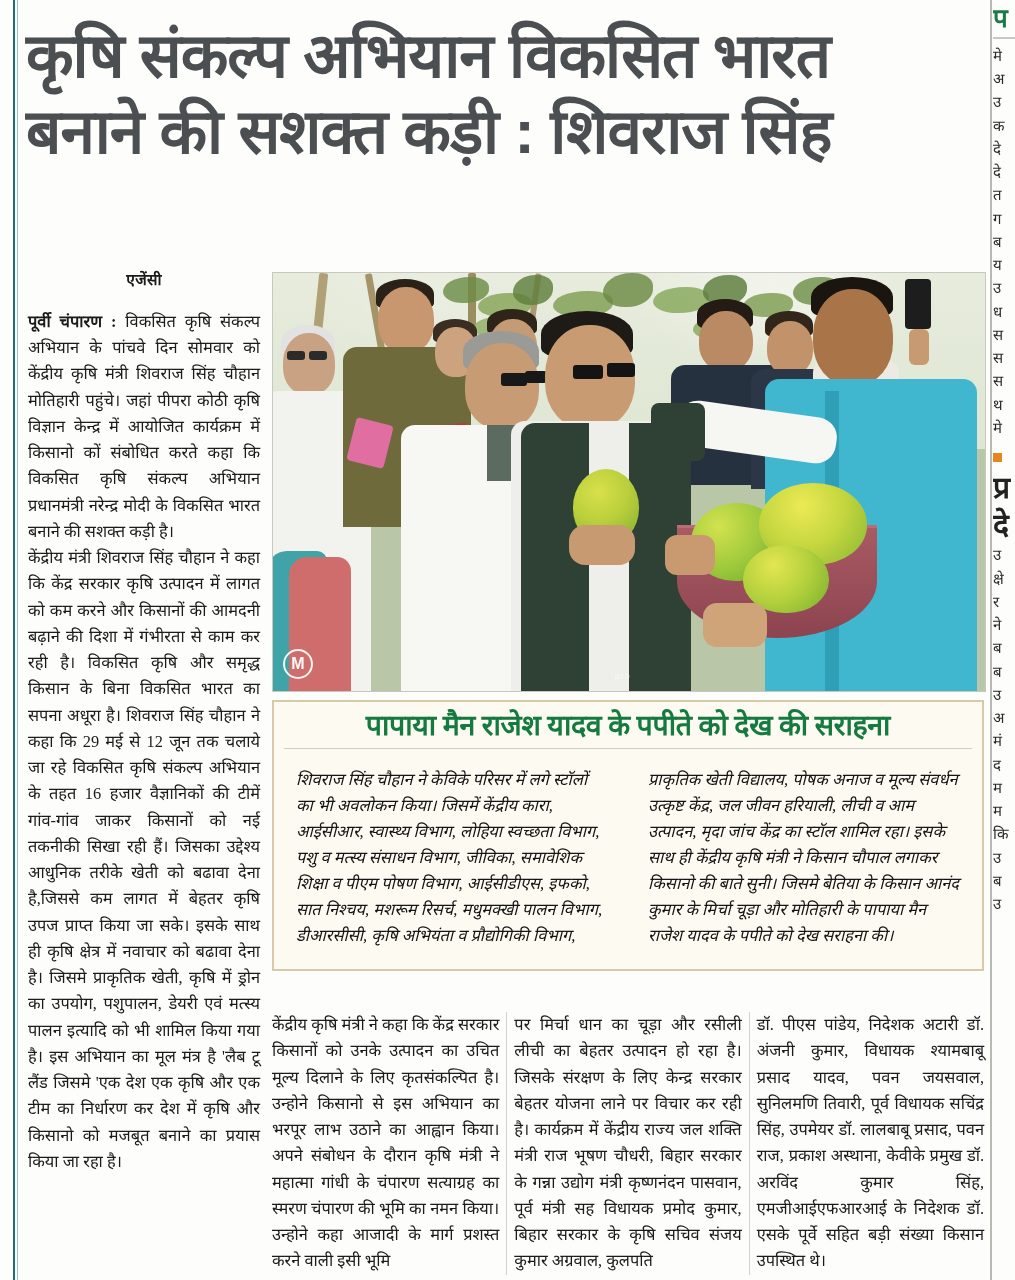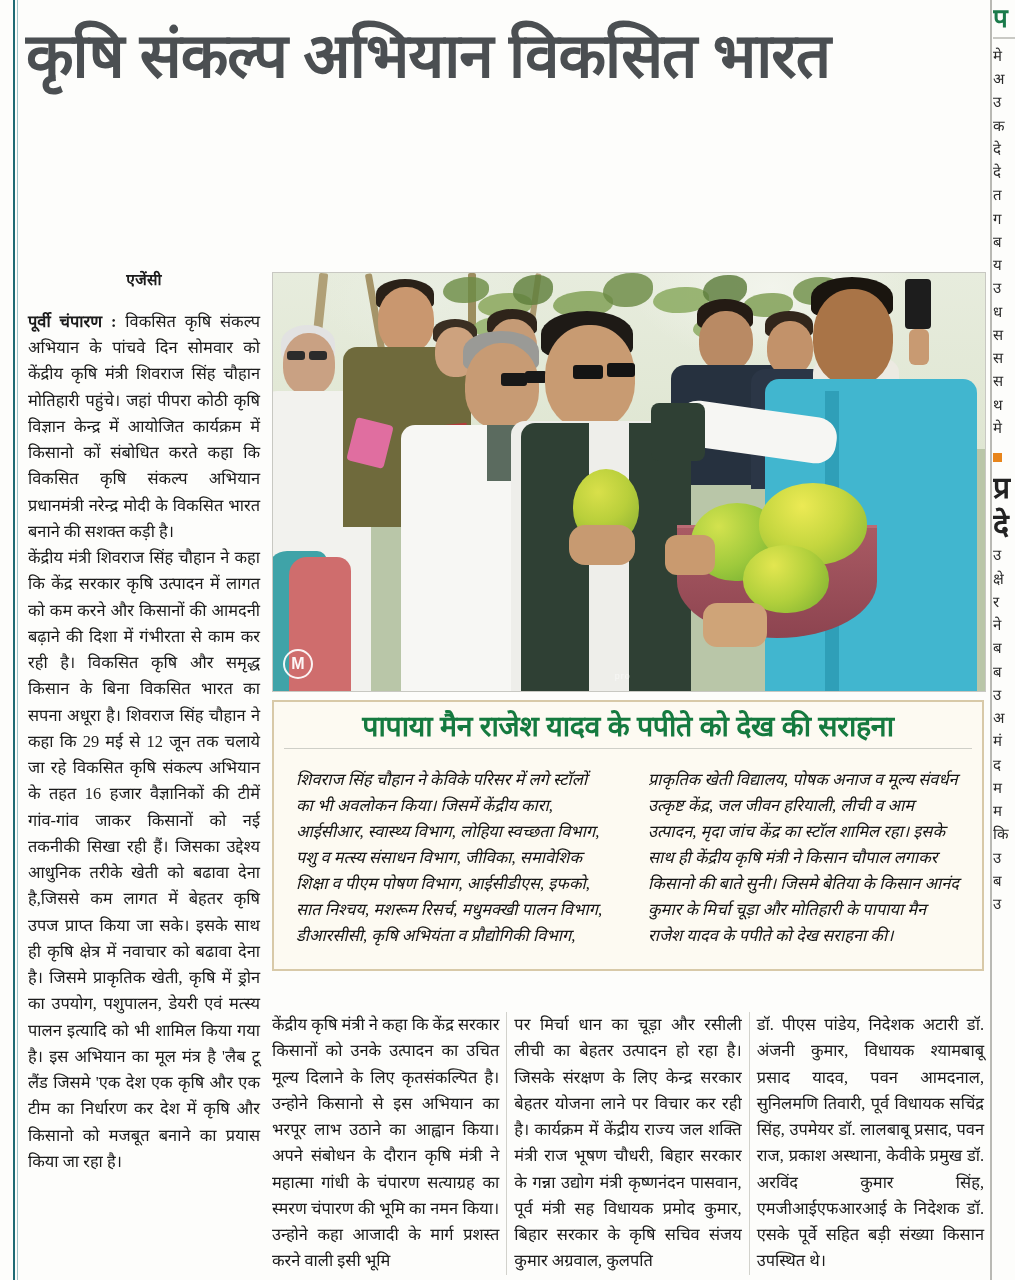--- a/index.html
+++ b/index.html
@@ -178,21 +178,21 @@
   .box {
     position: absolute;
     left: 272px; top: 700px;
     width: 712px;
     border: 2px solid #d8c9a8;
     background: #fdfaf2;
     box-sizing: border-box;
     padding: 7px 10px 8px 10px;
   }
   .box-head {
-    font-family: Liberation Sans, sans-serif;
+    font-family: Liberation Serif, serif;
     font-weight: bold;
     font-size: 28.5px;
     line-height: 1.2;
     color: #157a3f;
     text-align: center;
     white-space: nowrap;
     letter-spacing: -0.3px;
   }
   .box-rule { height: 1px; background: #cfcfc8; margin: 5px 0 6px 0; }
   .box-cols {
@@ -235,20 +235,21 @@
 <body>
 
 <div class="page">
 
   <div class="edge-rule-left"></div>
   <div class="edge-rule-left2"></div>
 
   <div class="masthead">
     <h1 class="headline">
       <span class="ln1">कृषि संकल्प अभियान विकसित भारत</span>
+      <span class="ln2">बनाने की सशक्त कड़ी : शिवराज सिंह</span>
     </h1>
   </div>
 
   <div class="col-left">
     <div class="byline">एजेंसी</div>
     <p><span class="dateline">पूर्वी चंपारण :</span><span> विकसित कृषि संकल्प अभियान के पांचवे दिन सोमवार को केंद्रीय कृषि मंत्री शिवराज सिंह चौहान मोतिहारी पहुंचे। जहां पीपरा कोठी कृषि विज्ञान केन्द्र में आयोजित कार्यक्रम में किसानो कों संबोधित करते कहा कि विकसित कृषि संकल्प अभियान प्रधानमंत्री नरेन्द्र मोदी के विकसित भारत बनाने की सशक्त कड़ी है।</span></p>
     <p>केंद्रीय मंत्री शिवराज सिंह चौहान ने कहा कि केंद्र सरकार कृषि उत्पादन में लागत को कम करने और किसानों की आमदनी बढ़ाने की दिशा में गंभीरता से काम कर रही है। विकसित कृषि और समृद्ध किसान के बिना विकसित भारत का सपना अधूरा है। शिवराज सिंह चौहान ने कहा कि 29 मई से 12 जून तक चलाये जा रहे विकसित कृषि संकल्प अभियान के तहत 16 हजार वैज्ञानिकों की टीमें गांव-गांव जाकर किसानों को नई तकनीकी सिखा रही हैं। जिसका उद्देश्य आधुनिक तरीके खेती को बढावा देना है,जिससे कम लागत में बेहतर कृषि उपज प्राप्त किया जा सके। इसके साथ ही कृषि क्षेत्र में नवाचार को बढावा देना है। जिसमे प्राकृतिक खेती, कृषि में ड्रोन का उपयोग, पशुपालन, डेयरी एवं मत्स्य पालन इत्यादि को भी शामिल किया गया है। इस अभियान का मूल मंत्र है 'लैब टू लैंड जिसमे 'एक देश एक कृषि और एक टीम का निर्धारण कर देश में कृषि और किसानो को मजबूत बनाने का प्रयास किया जा रहा है।</p>
   </div>
 
   <div class="photo-wrap">
@@ -385,21 +386,21 @@
   <div class="bottom">
     <div class="bcol">
       <p>केंद्रीय कृषि मंत्री ने कहा कि केंद्र सरकार किसानों को उनके उत्पादन का उचित मूल्य दिलाने के लिए कृतसंकल्पित है। उन्होने किसानो से इस अभियान का भरपूर लाभ उठाने का आह्वान किया। अपने संबोधन के दौरान कृषि मंत्री ने महात्मा गांधी के चंपारण सत्याग्रह का स्मरण चंपारण की भूमि का नमन किया।उन्होने कहा आजादी के मार्ग प्रशस्त करने वाली इसी भूमि</p>
     </div>
     <div class="bdiv"></div>
     <div class="bcol">
       <p>पर मिर्चा धान का चूड़ा और रसीली लीची का बेहतर उत्पादन हो रहा है। जिसके संरक्षण के लिए केन्द्र सरकार बेहतर योजना लाने पर विचार कर रही है। कार्यक्रम में केंद्रीय राज्य जल शक्ति मंत्री राज भूषण चौधरी, बिहार सरकार के गन्ना उद्योग मंत्री कृष्णनंदन पासवान, पूर्व मंत्री सह विधायक प्रमोद कुमार, बिहार सरकार के कृषि सचिव संजय कुमार अग्रवाल, कुलपति</p>
     </div>
     <div class="bdiv"></div>
     <div class="bcol">
-      <p>डॉ. पीएस पांडेय, निदेशक अटारी डॉ. अंजनी कुमार, विधायक श्यामबाबू प्रसाद यादव, पवन आमदनाल, सुनिलमणि तिवारी, पूर्व विधायक सचिंद्र सिंह, उपमेयर डॉ. लालबाबू प्रसाद, पवन राज, प्रकाश अस्थाना, केवीके प्रमुख डॉ. अरविंद कुमार सिंह, एमजीआईएफआरआई के निदेशक डॉ. एसके पूर्वे सहित बड़ी संख्या किसान उपस्थित थे।</p>
+      <p>डॉ. पीएस पांडेय, निदेशक अटारी डॉ. अंजनी कुमार, विधायक श्यामबाबू प्रसाद यादव, पवन जयसवाल, सुनिलमणि तिवारी, पूर्व विधायक सचिंद्र सिंह, उपमेयर डॉ. लालबाबू प्रसाद, पवन राज, प्रकाश अस्थाना, केवीके प्रमुख डॉ. अरविंद कुमार सिंह, एमजीआईएफआरआई के निदेशक डॉ. एसके पूर्वे सहित बड़ी संख्या किसान उपस्थित थे।</p>
     </div>
   </div>
 
   <div class="edge-rule-right"></div>
   <div class="sliver">
     <div class="sliver-inner">
       <div class="sliver-head">प</div>
       <div class="sliver-rule"></div>
       <div class="sliver-body">मे</div>
       <div class="sliver-body">अ</div>

